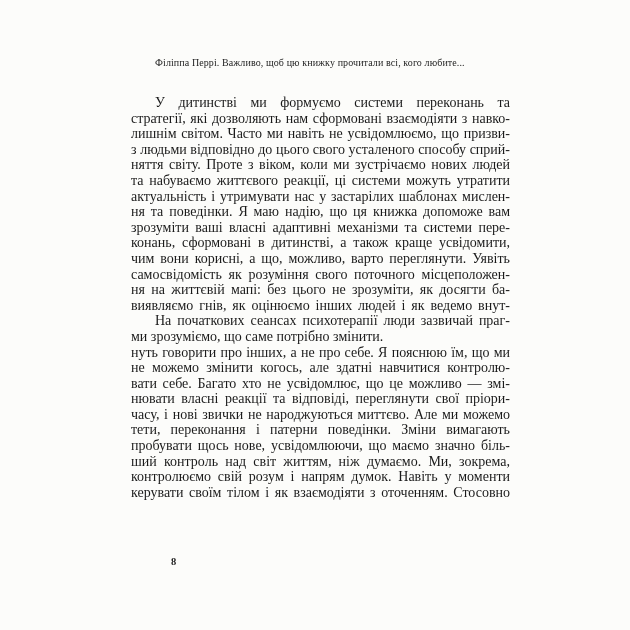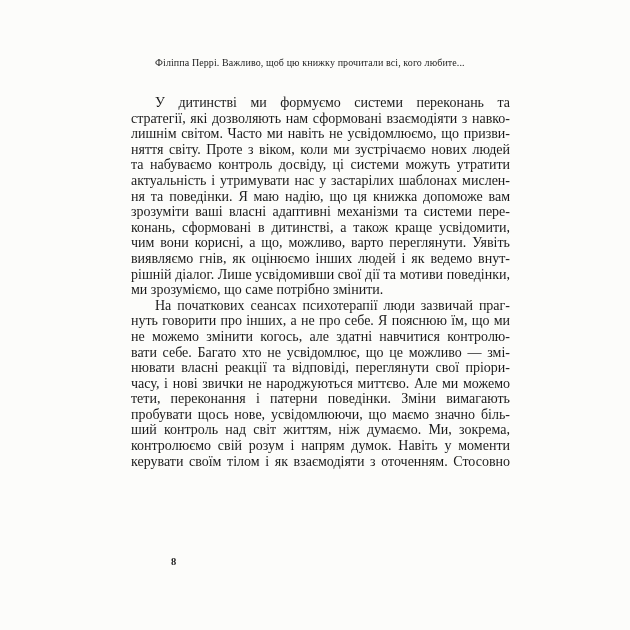--- a/index.html
+++ b/index.html
@@ -62,31 +62,33 @@
 </head>
 <body style="background: rgb(252, 252, 250);">
 
 <div class="sheet" style="color: rgb(27, 27, 27);">
   <div class="running-head">Філіппа Перрі. Важливо, щоб цю книжку прочитали всі, кого любите...</div>
 
   <div class="text-block">
       <div class="line indent">У дитинстві ми формуємо системи переконань та адаптивні</div>
       <div class="line">стратегії, які дозволяють нам сформовані взаємодіяти з навко-</div>
       <div class="line">лишнім світом. Часто ми навіть не усвідомлюємо, що призви-</div>
+      <div class="line">з людьми відповідно до цього свого усталеного способу сприй-</div>
       <div class="line">няття світу. Проте з віком, коли ми зустрічаємо нових людей</div>
-      <div class="line">та набуваємо контроль досвіду, ці системи можуть утратити</div>
+      <div class="line">та набуваємо життєвого реакції, ці системи можуть утратити</div>
       <div class="line">актуальність і утримувати нас у застарілих шаблонах мислен-</div>
       <div class="line">ня та поведінки. Я маю надію, що ця книжка допоможе вам</div>
       <div class="line">зрозуміти ваші власні адаптивні механізми та системи пере-</div>
       <div class="line">конань, сформовані в дитинстві, а також краще усвідомити,</div>
       <div class="line">чим вони корисні, а що, можливо, варто переглянути. Уявіть</div>
+      <div class="line">самосвідомість як розуміння свого поточного місцеположен-</div>
+      <div class="line">ня на життєвій мапі: без цього не зрозуміти, як досягти ба-</div>
       <div class="line">виявляємо гнів, як оцінюємо інших людей і як ведемо внут-</div>
-      <div class="line">рішній діалог. Лише усвідомивши свої дії та мотиви поведінки,</div>
+      <div class="line indent">На початкових сеансах психотерапії люди зазвичай праг-</div>
       <div class="line short">ми зрозуміємо, що саме потрібно змінити.</div>
-      <div class="line indent">На початкових сеансах психотерапії люди зазвичай праг-</div>
       <div class="line">нуть говорити про інших, а не про себе. Я пояснюю їм, що ми</div>
       <div class="line">не можемо змінити когось, але здатні навчитися контролю-</div>
       <div class="line">вати себе. Багато хто не усвідомлює, що це можливо — змі-</div>
       <div class="line">нювати власні реакції та відповіді, переглянути свої пріори-</div>
       <div class="line">часу, і нові звички не народжуються миттєво. Але ми можемо</div>
       <div class="line">тети, переконання і патерни поведінки. Зміни вимагають</div>
       <div class="line">пробувати щось нове, усвідомлюючи, що маємо значно біль-</div>
       <div class="line">ший контроль над світ життям, ніж думаємо. Ми, зокрема,</div>
       <div class="line">контролюємо свій розум і напрям думок. Навіть у моменти</div>
       <div class="line">керувати своїм тілом і як взаємодіяти з оточенням. Стосовно</div>

